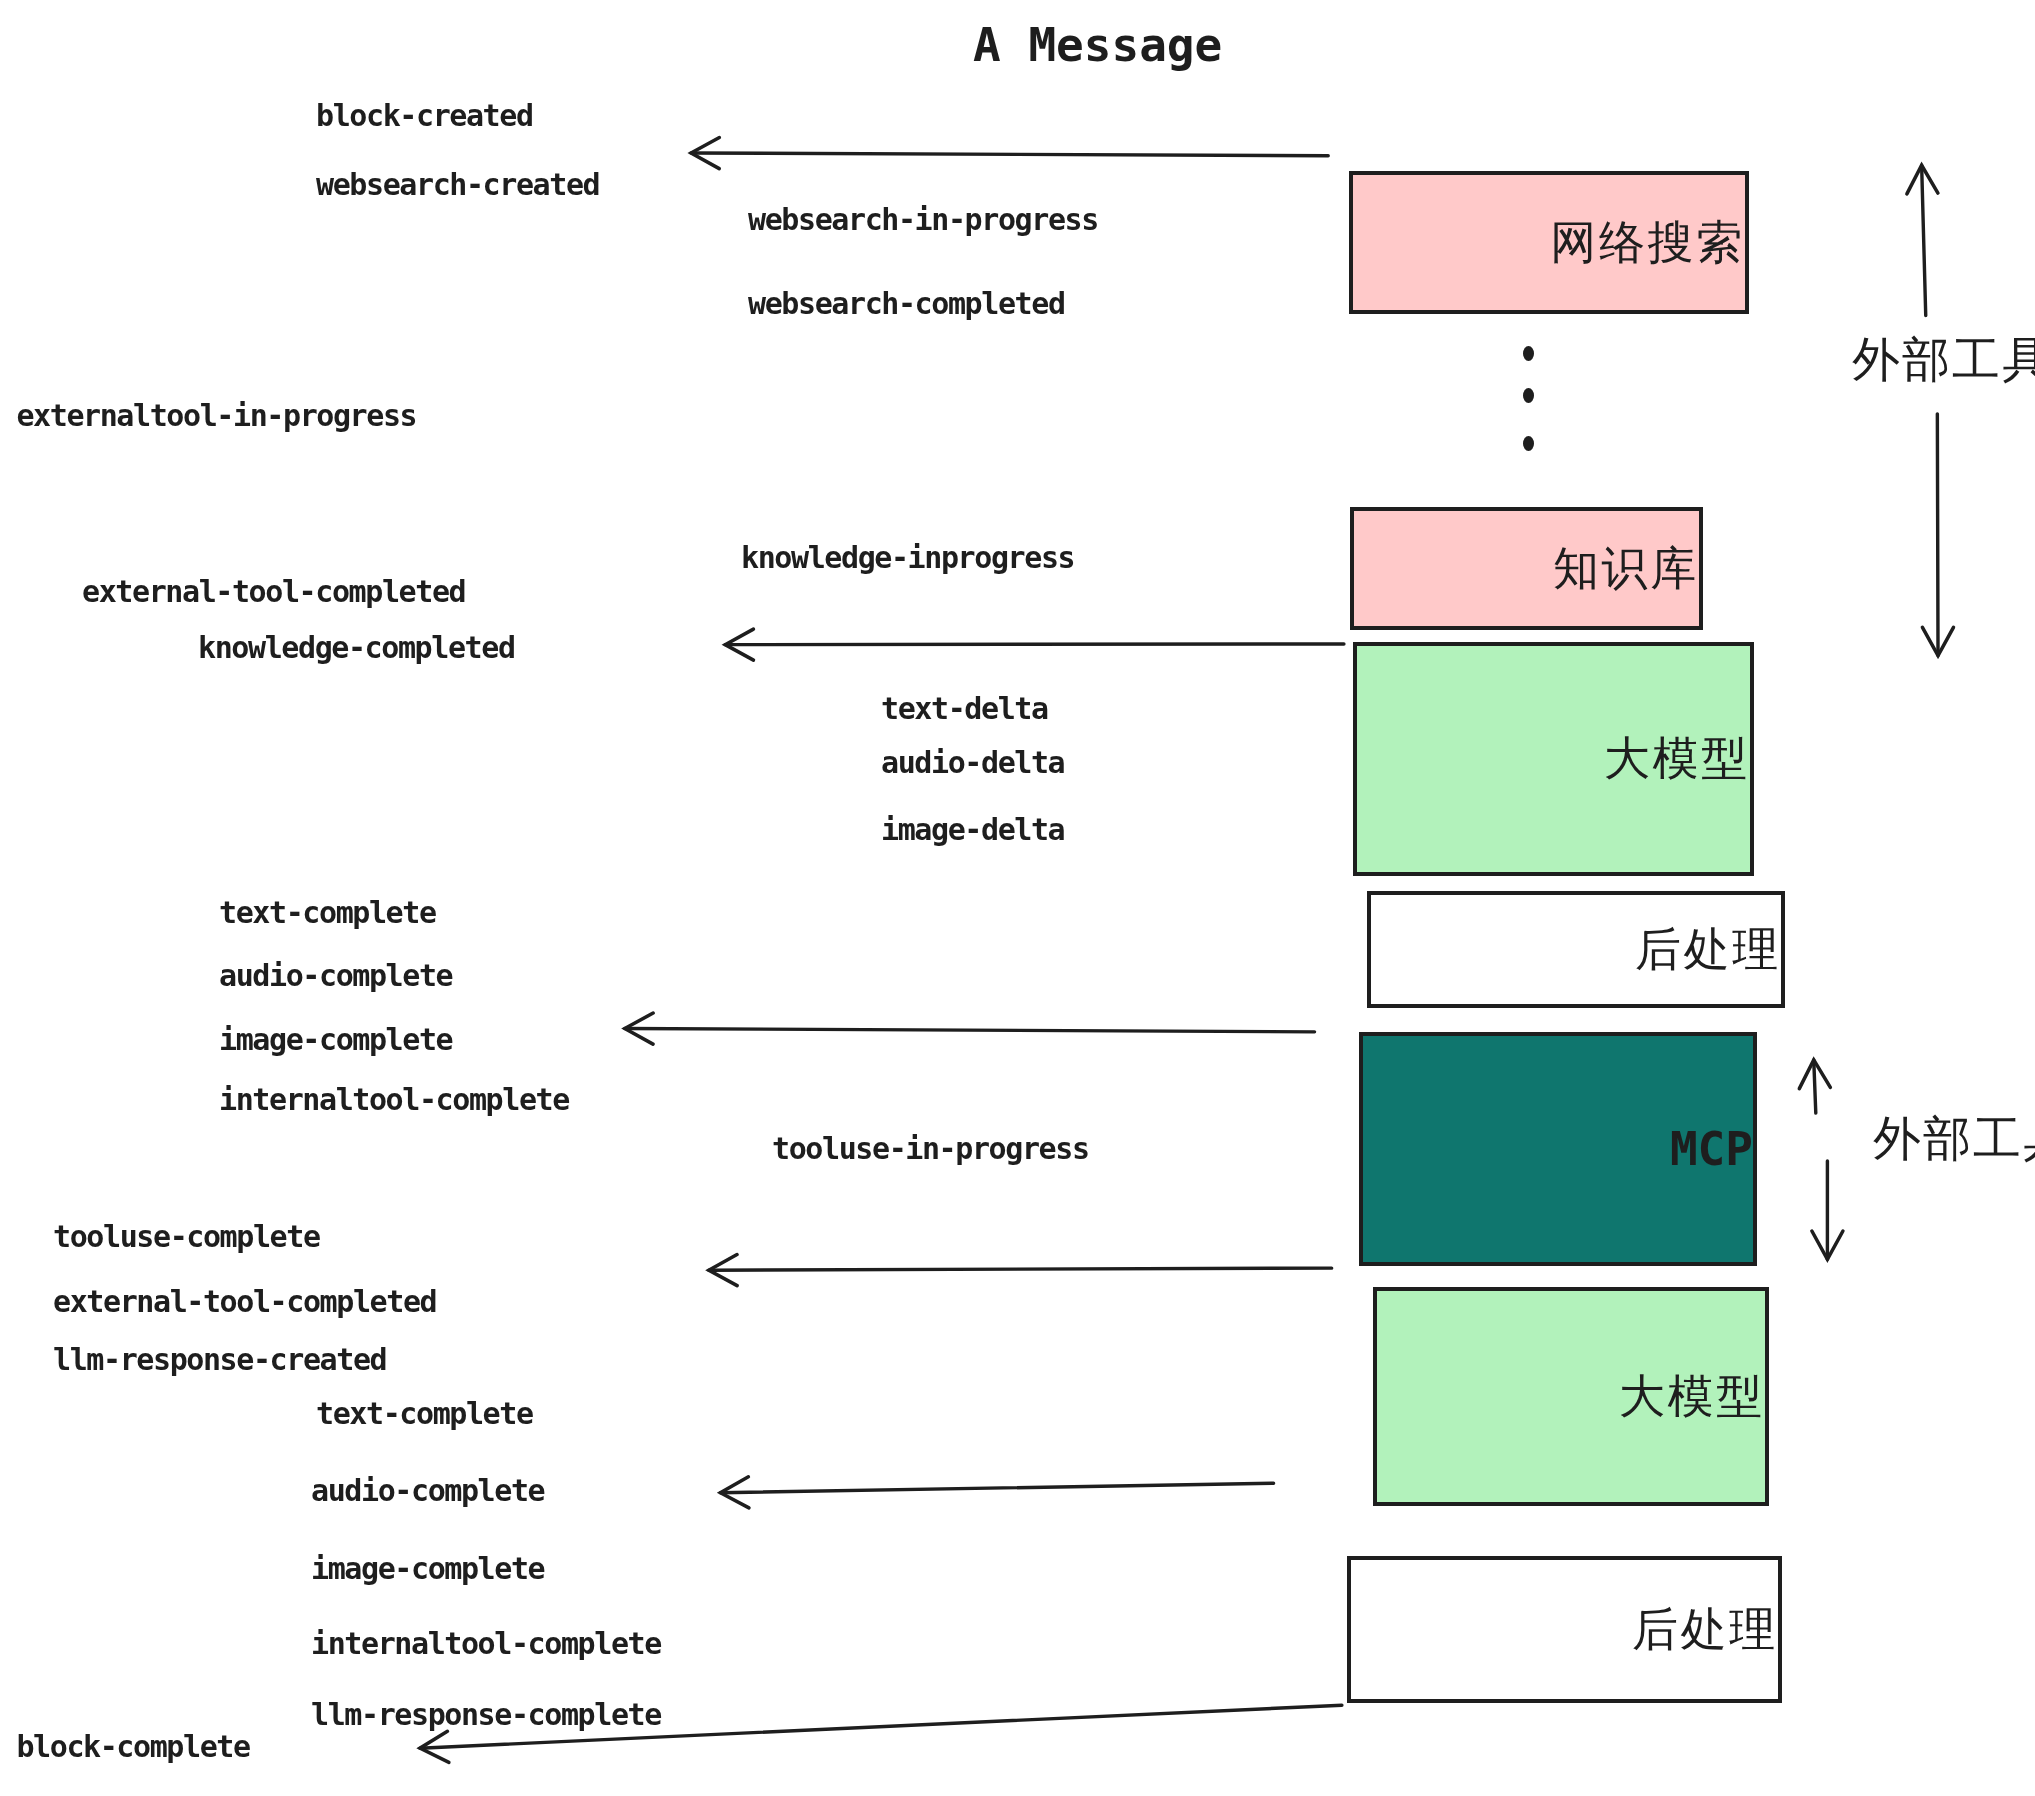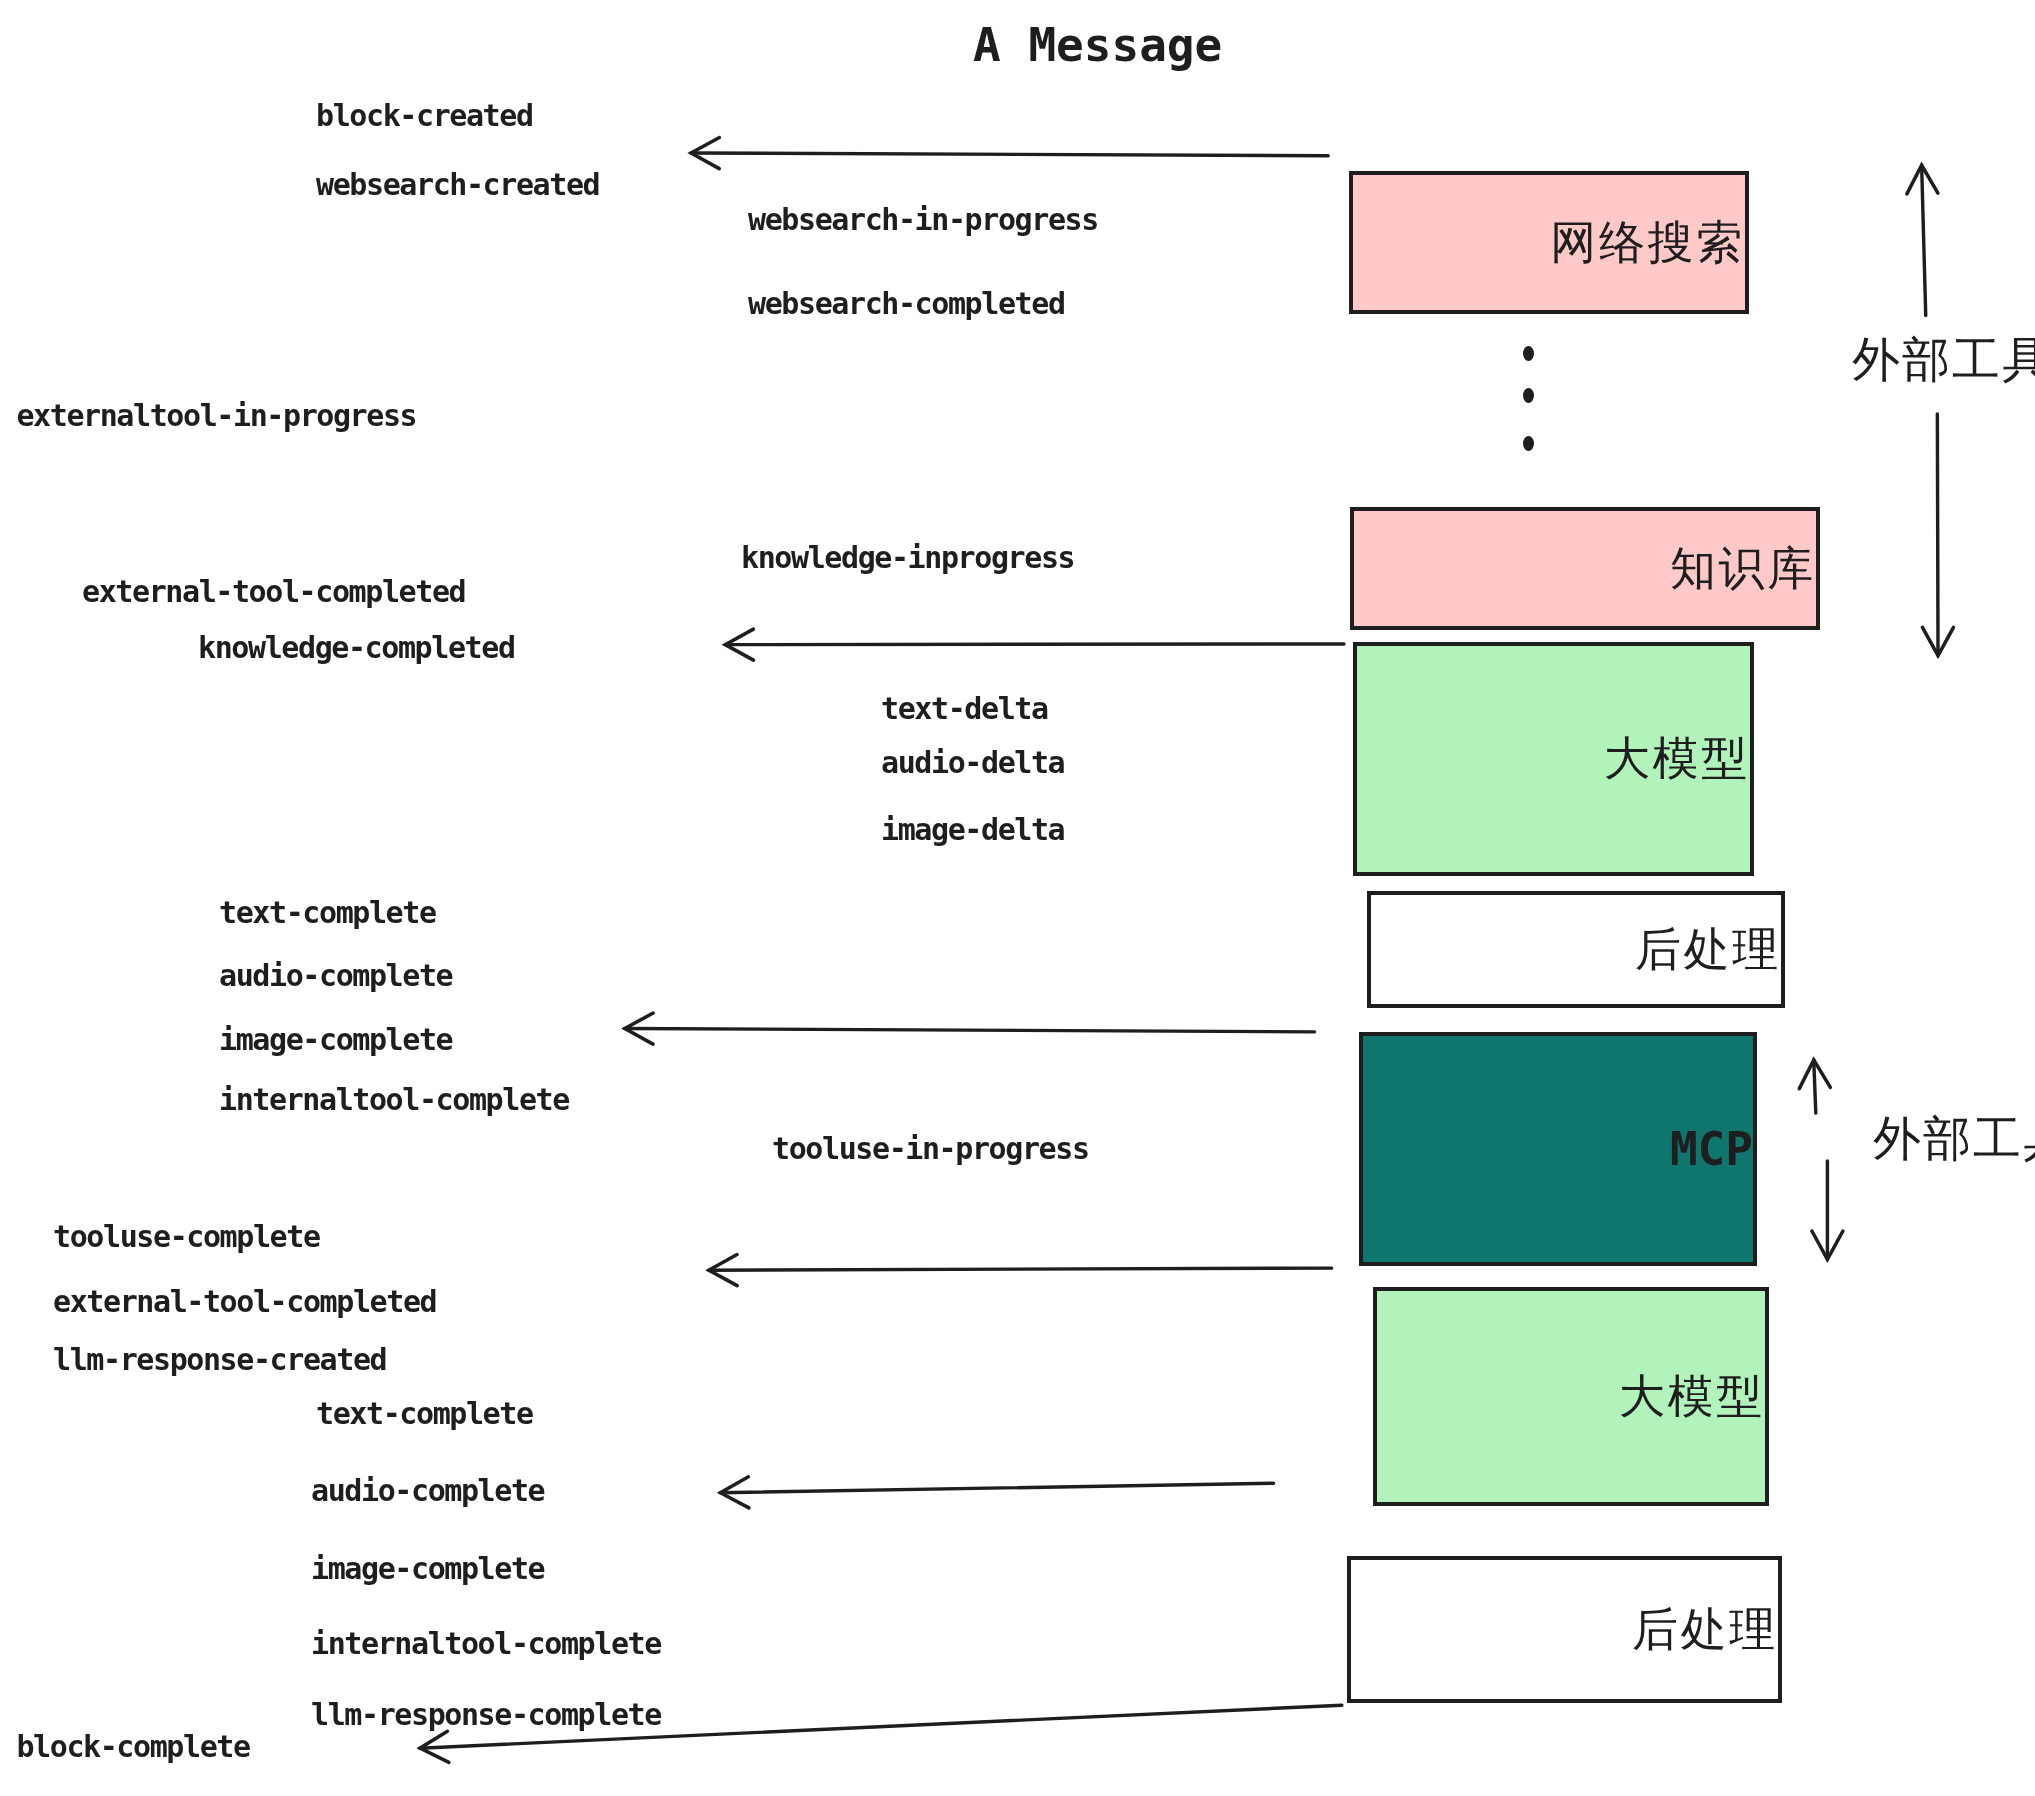--- a/index.html
+++ b/index.html
@@ -114,21 +114,21 @@
   <div class="ev" style="left:311px;top:1570px">image-complete</div>
   <div class="ev" style="left:311px;top:1645px">internaltool-complete</div>
   <div class="ev" style="left:311px;top:1716px">llm-response-complete</div>
 
   <div class="ev" style="left:16.4px;top:1748px">block-complete</div>
 
   <div class="box" style="left: 1349px; top: 171px; width: 400px; height: 143px; background-color: rgb(255, 201, 201);">
     <span>网络搜索</span>
   </div>
 
-  <div class="box" style="left: 1350px; top: 507px; width: 470px; height: 123px; background-color: rgb(255, 201, 201);">
+  <div class="box" style="left: 1350px; top: 507px; width: 353px; height: 123px; background-color: rgb(255, 201, 201);">
     <span>知识库</span>
   </div>
 
   <div class="box" style="left: 1353px; top: 642px; width: 401px; height: 234px; background-color: rgb(178, 242, 187);">
     <span>大模型</span>
   </div>
 
   <div class="box" style="left: 1367px; top: 891px; width: 418px; height: 117px; background-color: rgb(255, 255, 255);">
     <span>后处理</span>
   </div>

